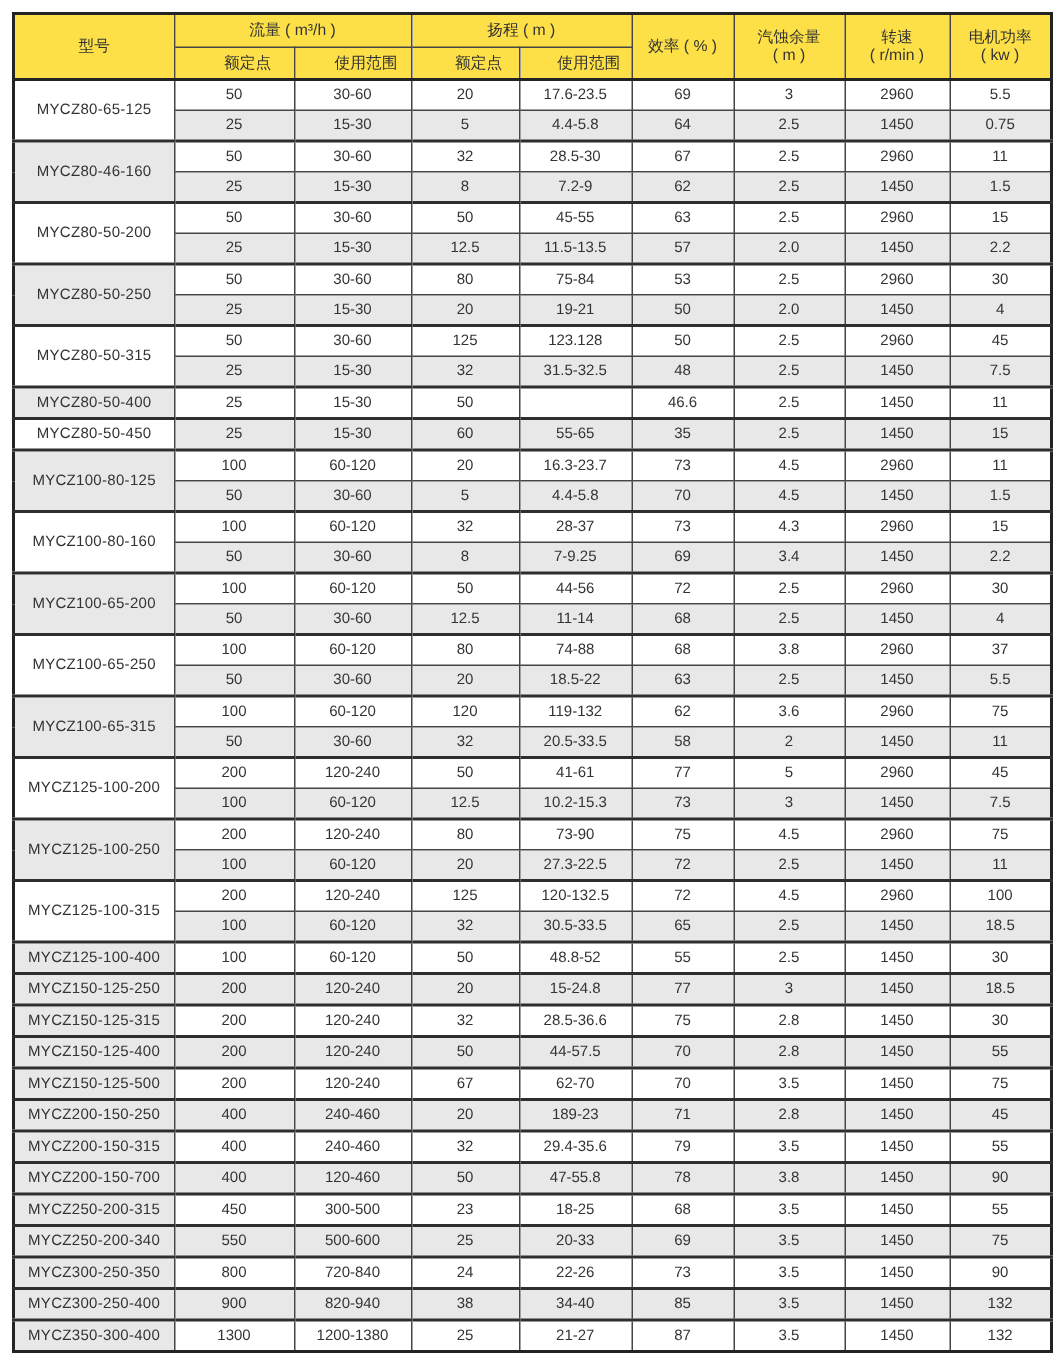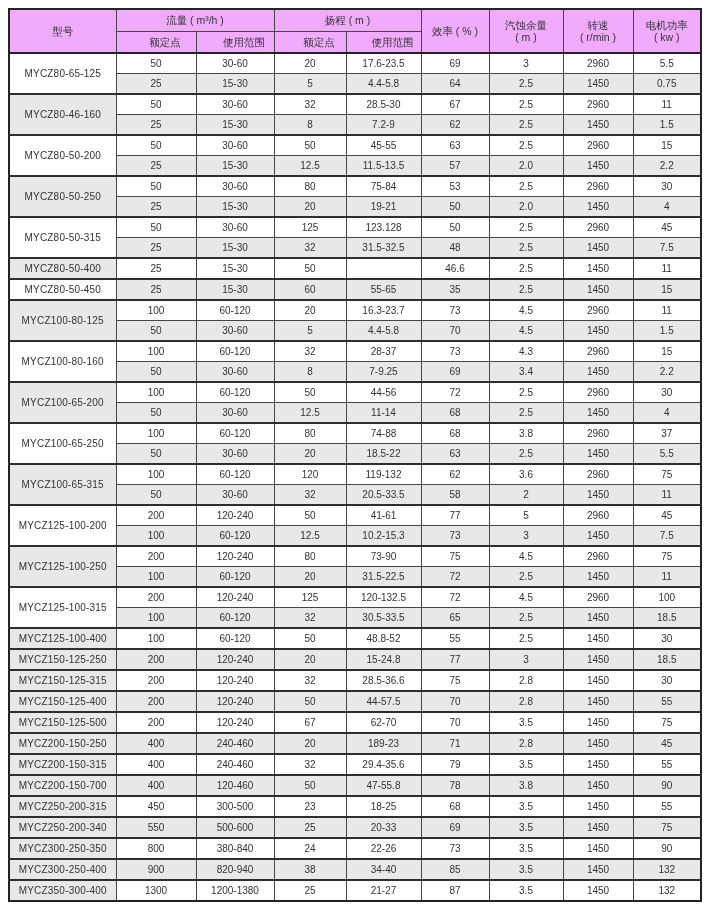--- a/index.html
+++ b/index.html
@@ -32,21 +32,21 @@
     padding: 0 2px;
     color: #333333;
     font-size: 10px;
     font-weight: normal;
     white-space: nowrap;
     overflow: hidden;
     height: 19px;
     line-height: 1.15;
   }
   table.spec thead th {
-    background: #f0abfc;
+    background: #fde047;
     height: 21px;
     font-size: 10.5px;
     margin-top: 24px;
   }
   table.spec thead {
     border-bottom: 2px solid #232323;
   }
   table.spec thead tr.sub th {
     height: 20px;
     padding-left: 20px;
@@ -364,21 +364,21 @@
           <td class="plain">73-90</td>
           <td class="plain">75</td>
           <td class="plain">4.5</td>
           <td class="plain">2960</td>
           <td class="plain">75</td>
         </tr>
         <tr>
           <td class="shade">100</td>
           <td class="shade">60-120</td>
           <td class="shade">20</td>
-          <td class="shade">31.5-22.5</td>
+          <td class="shade">27.3-22.5</td>
           <td class="shade">72</td>
           <td class="shade">2.5</td>
           <td class="shade">1450</td>
           <td class="shade">11</td>
         </tr>
         <tr class="group-start">
           <td rowspan="2" class="model-cell plain">MYCZ125-100-315</td>
           <td class="plain">200</td>
           <td class="plain">120-240</td>
           <td class="plain">125</td>
@@ -504,21 +504,21 @@
           <td class="shade">25</td>
           <td class="shade">20-33</td>
           <td class="shade">69</td>
           <td class="shade">3.5</td>
           <td class="shade">1450</td>
           <td class="shade">75</td>
         </tr>
         <tr class="group-start">
           <td rowspan="1" class="model-cell shade">MYCZ300-250-350</td>
           <td class="plain">800</td>
-          <td class="plain">380-840</td>
+          <td class="plain">720-840</td>
           <td class="plain">24</td>
           <td class="plain">22-26</td>
           <td class="plain">73</td>
           <td class="plain">3.5</td>
           <td class="plain">1450</td>
           <td class="plain">90</td>
         </tr>
         <tr class="group-start">
           <td rowspan="1" class="model-cell shade">MYCZ300-250-400</td>
           <td class="shade">900</td>

